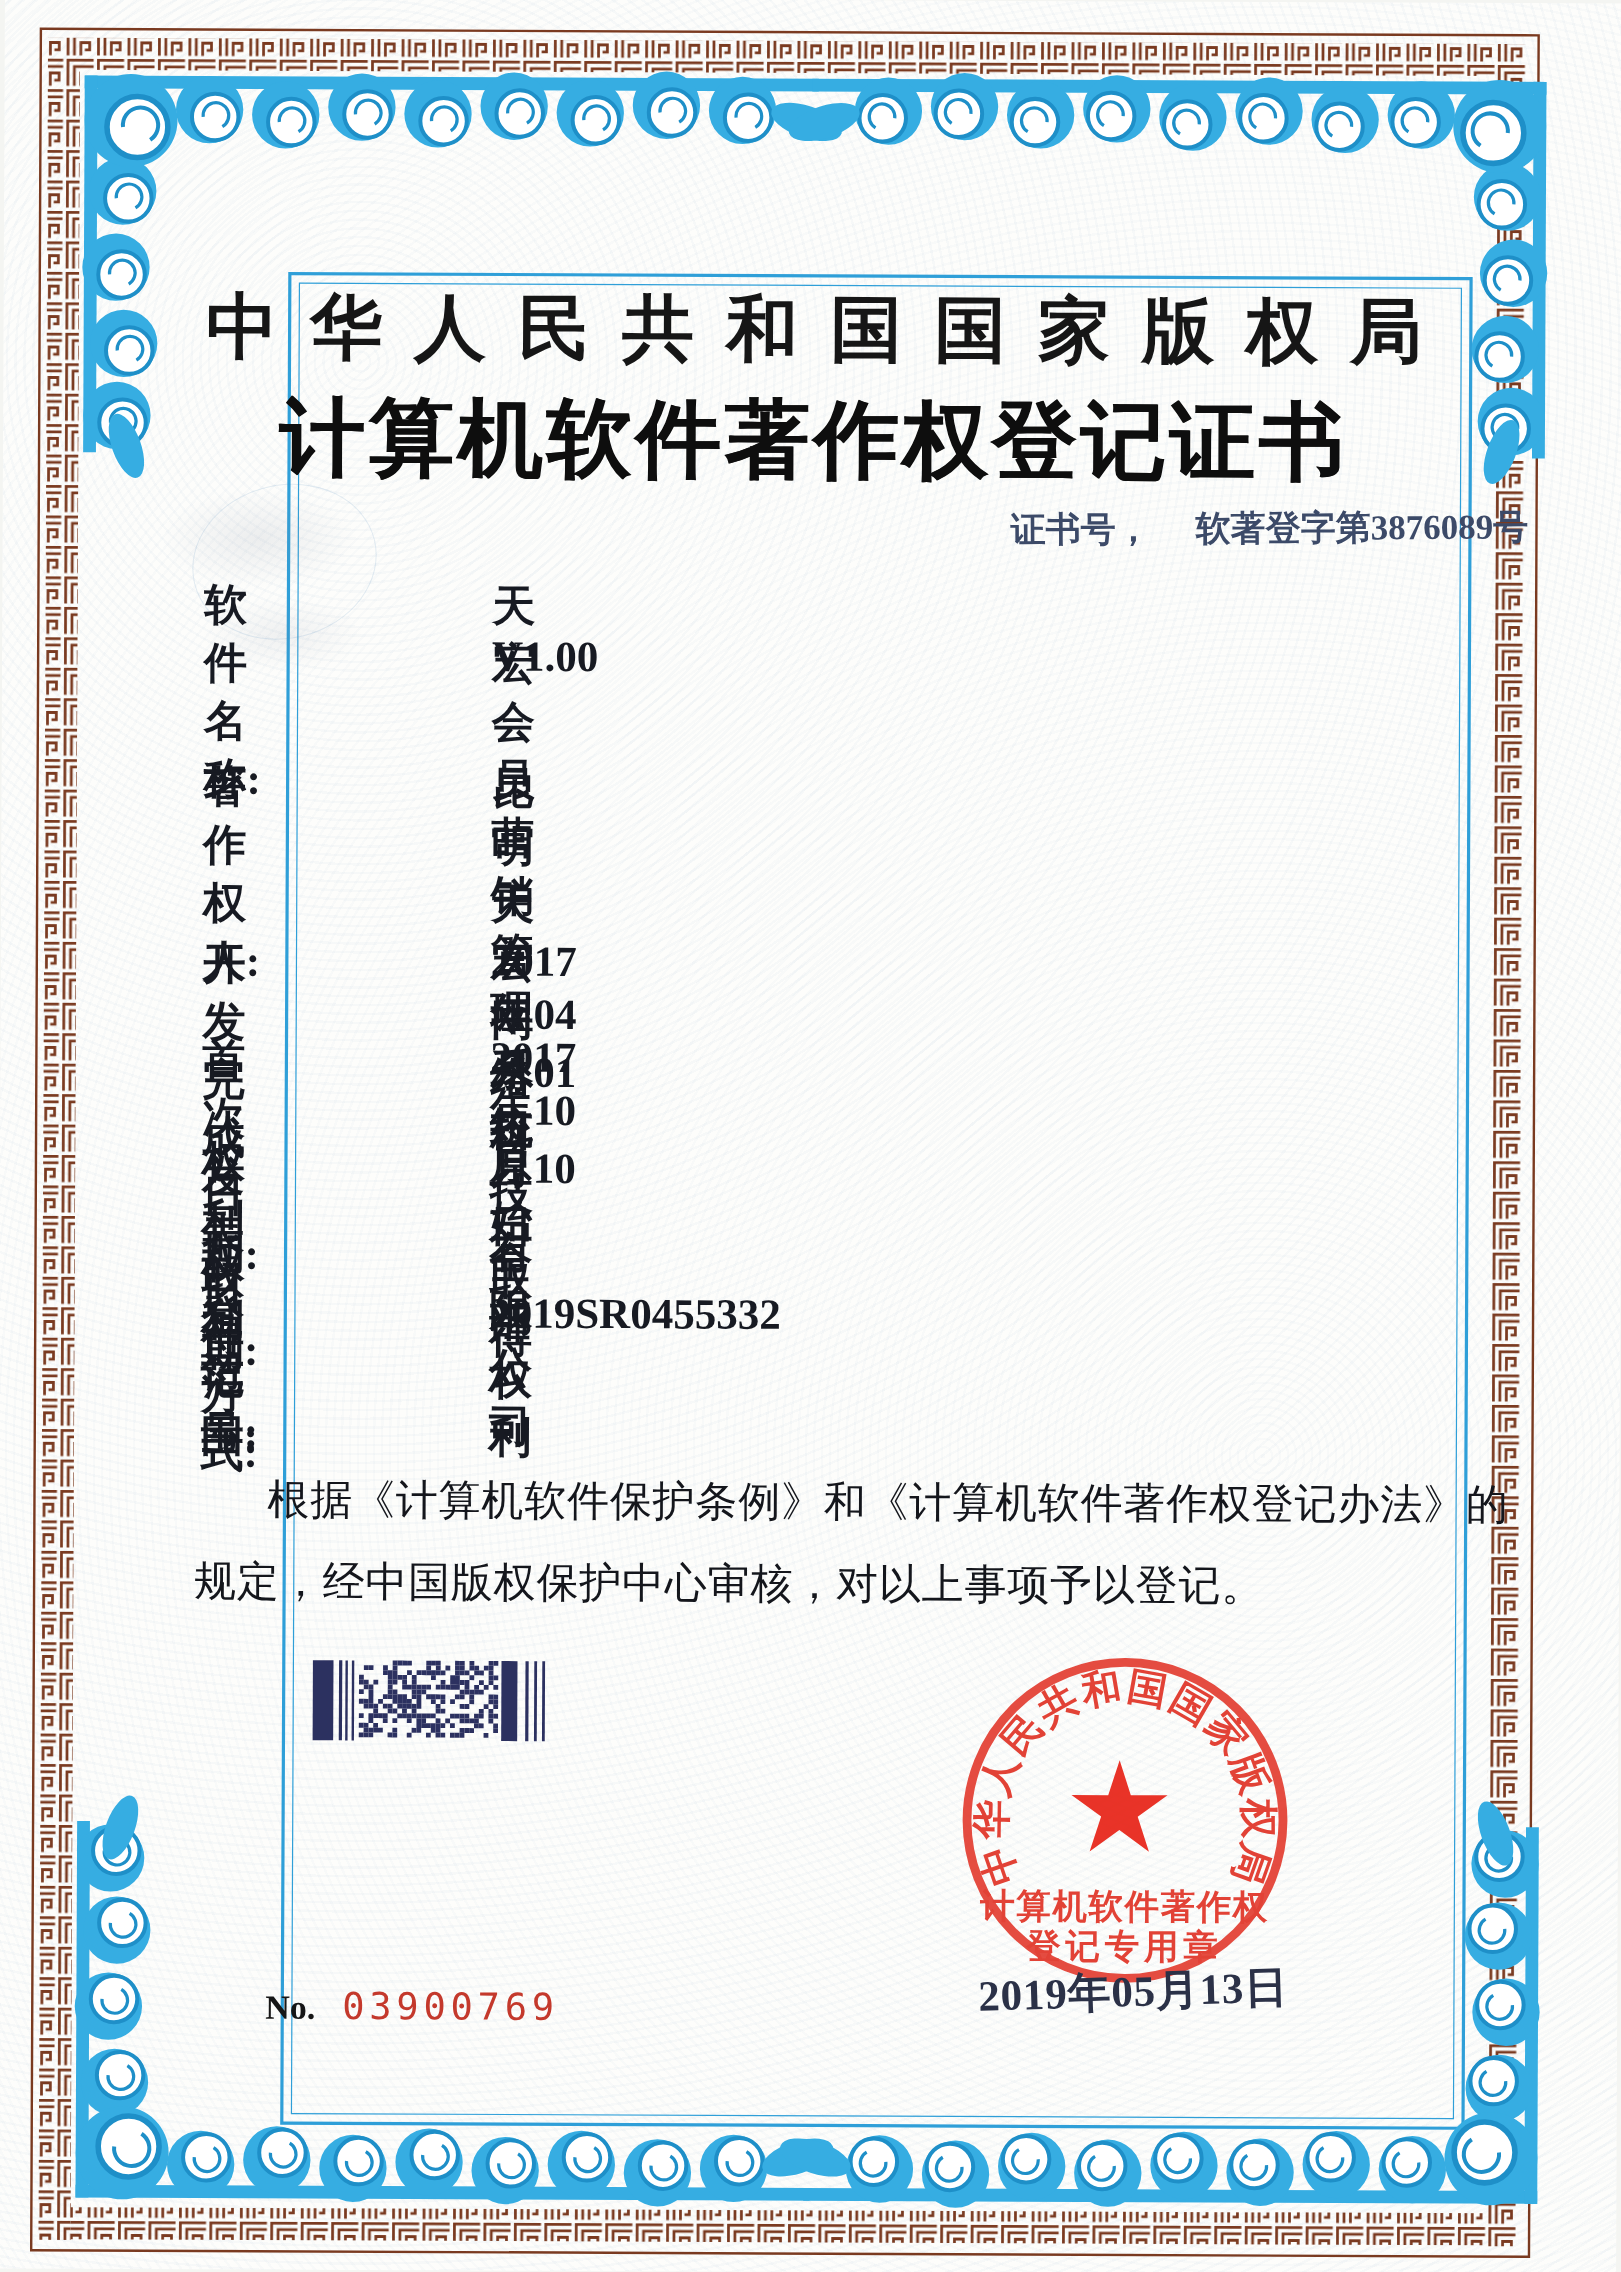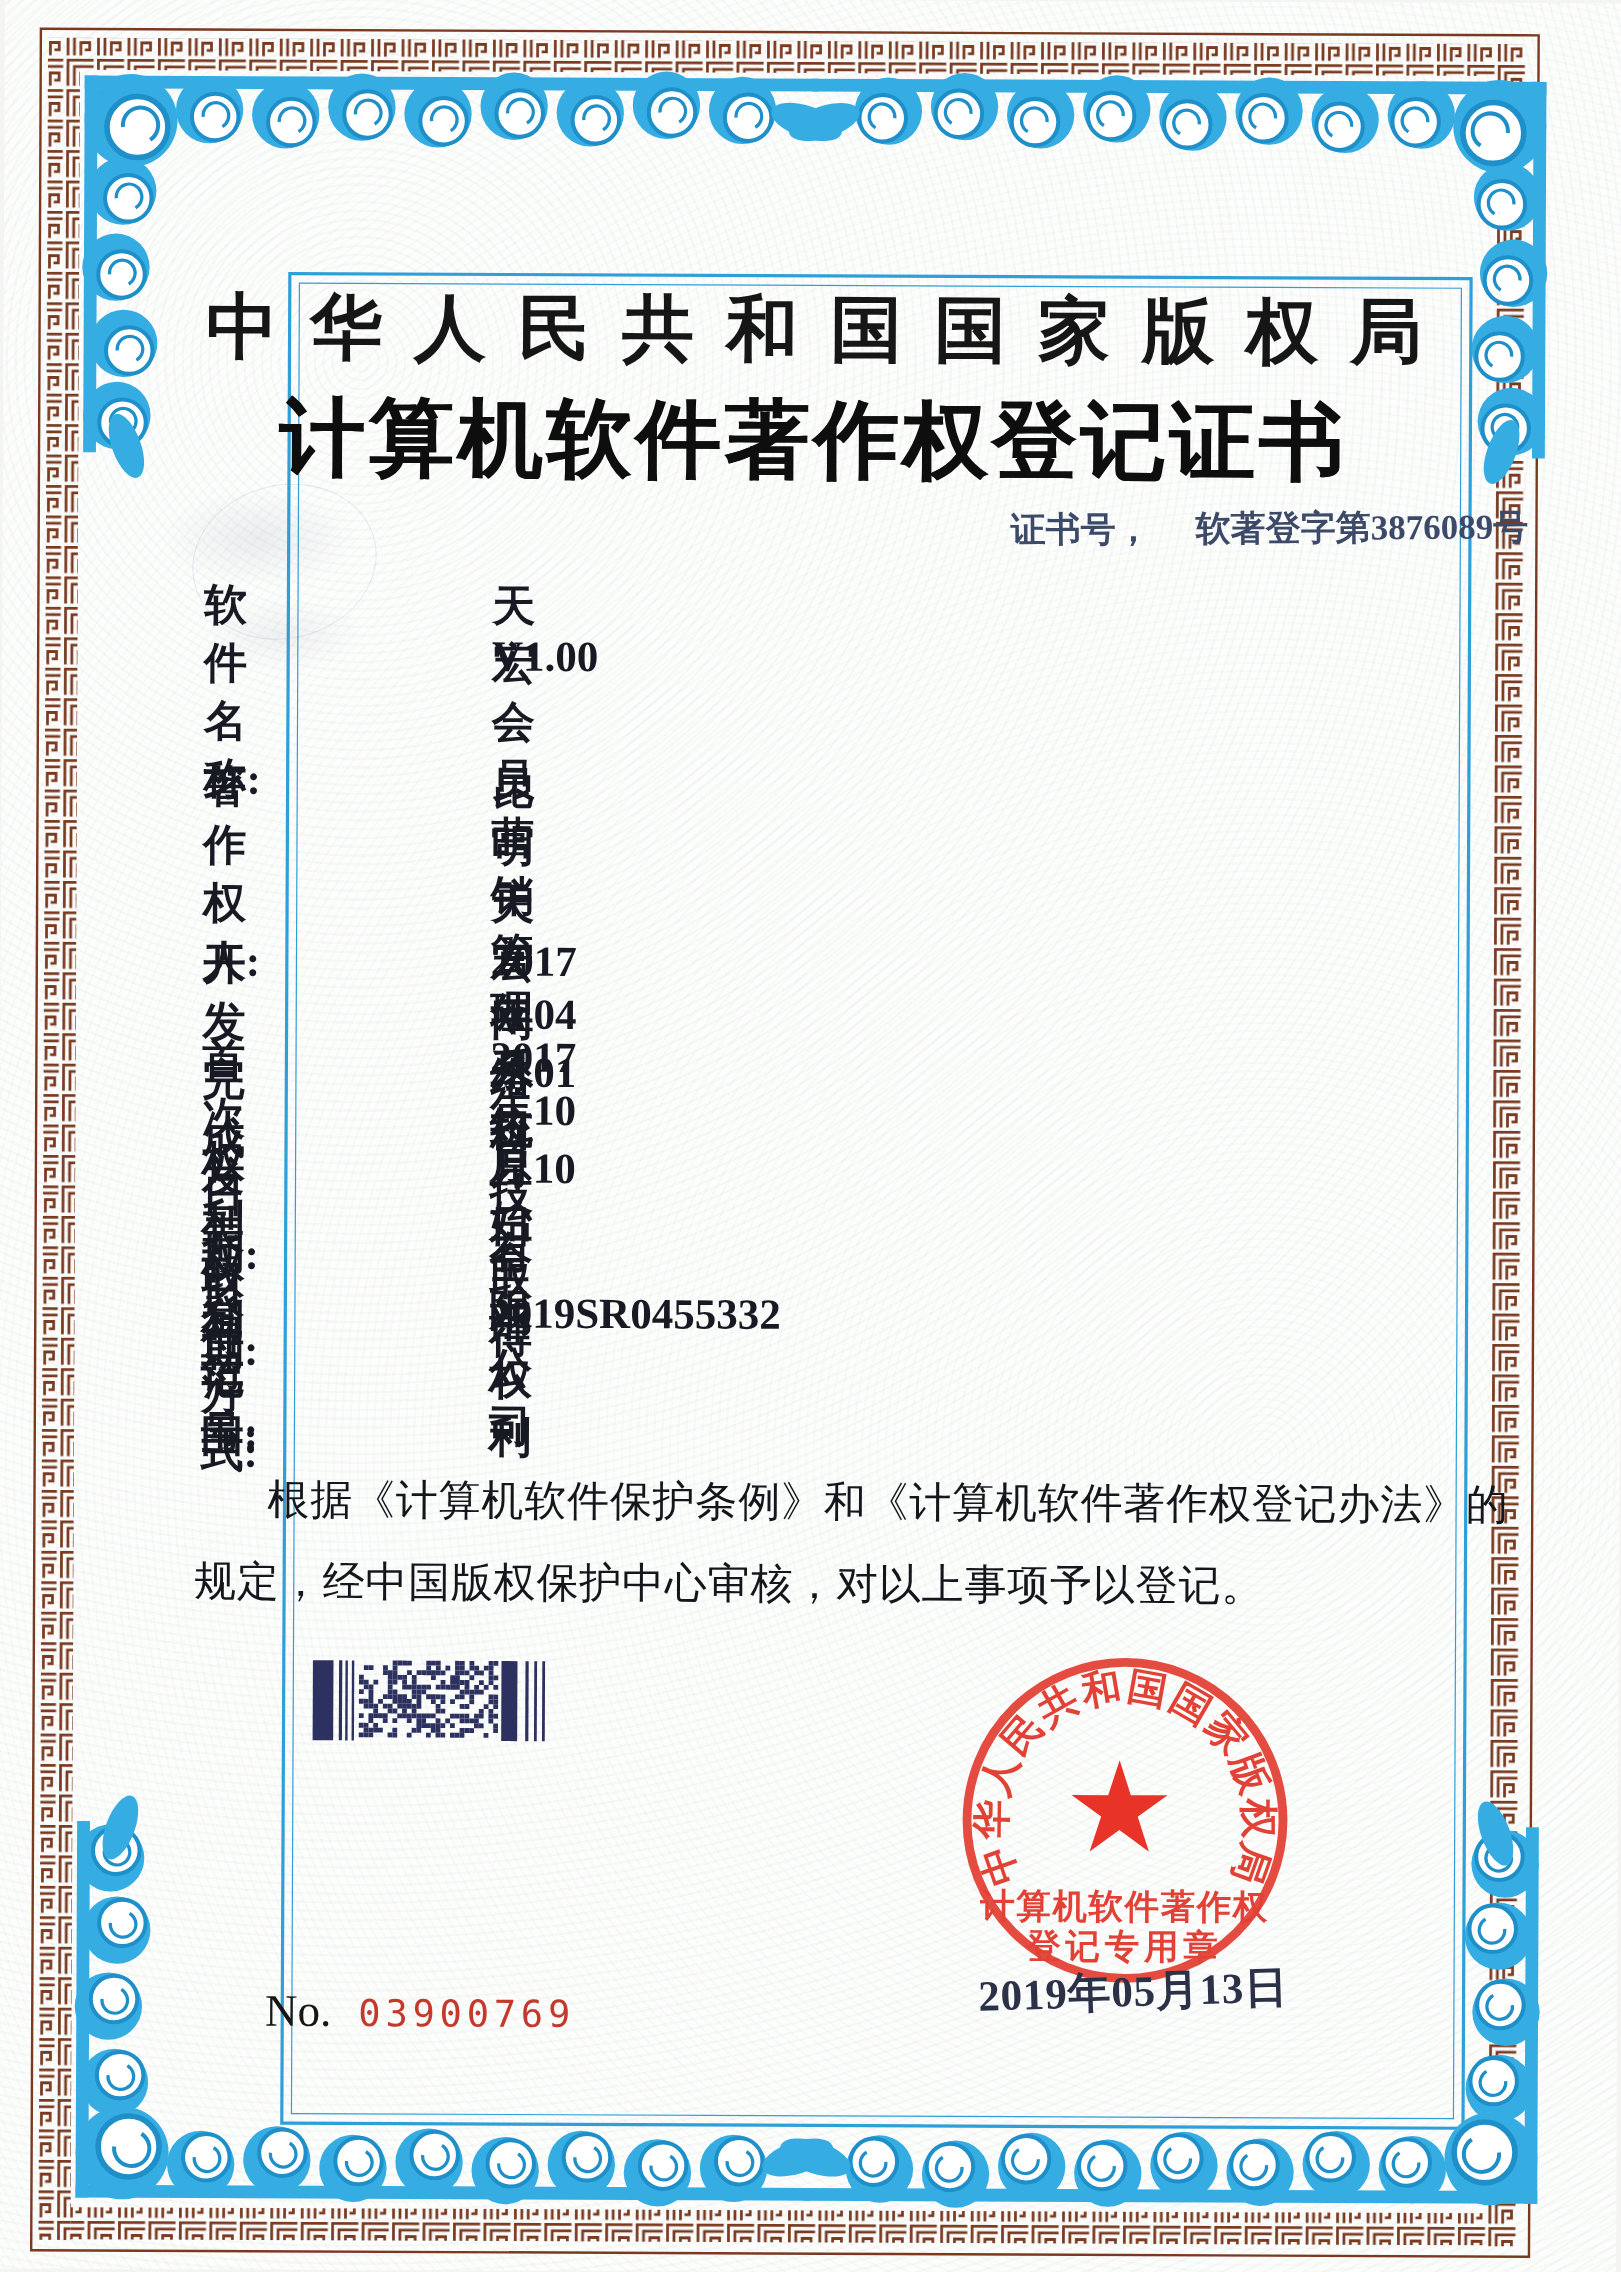--- a/index.html
+++ b/index.html
@@ -20,21 +20,21 @@
   .row{position:absolute;font-size:43px;font-weight:600;color:#171a22;}
   .row .val{position:absolute;left:288px;top:0;font-weight:600;}
   .r1{top:579px}.r1b{top:633px}.r2{top:761px}.r3{top:938px}.r4{top:1034px}
   .r5{top:1136px}.r6{top:1236px}.r7{top:1290px}
   .st{font-size:42px;font-weight:500;color:#14161c;letter-spacing:0.8px;}
   .st1{left:269px;top:1474px}.st2{left:196px;top:1556px}
   .sealwrap{left:958px;top:1649px;width:340px;height:340px;opacity:.94;}
   .sealdate{left:982px;top:1962px;width:288px;text-align:center;font-size:43px;font-weight:700;
     color:#2b3147;letter-spacing:0.8px;transform:rotate(-2deg);}
   .noline{left:269px;top:1987px;display:flex;align-items:baseline;gap:27px;}
-  .nolabel{font-size:45px;color:#161616;font-weight:400;}
+  .nolabel{font-size:34px;color:#161616;font-weight:700;}
   .noval{font-size:37px;color:#c4392c;letter-spacing:4.8px;font-family:"DejaVu Sans Mono",monospace;padding-bottom:2.4px;}
   .smudge1{left:120px;top:473px;width:272px;height:136px;
     background:radial-gradient(closest-side,rgba(120,130,150,.13),transparent 72%);}
   .smudge2{left:168px;top:585px;width:224px;height:104px;
     background:radial-gradient(closest-side,rgba(120,130,150,.10),transparent 72%);}
   .arc1{left:189px;top:487px;width:184px;height:152px;border:1.6px solid rgba(90,140,190,.16);
     border-radius:50%;transform:rotate(-14deg);}
   svg text{font-family:"Liberation Serif","DejaVu Serif",serif;}
 </style>
 </head>

